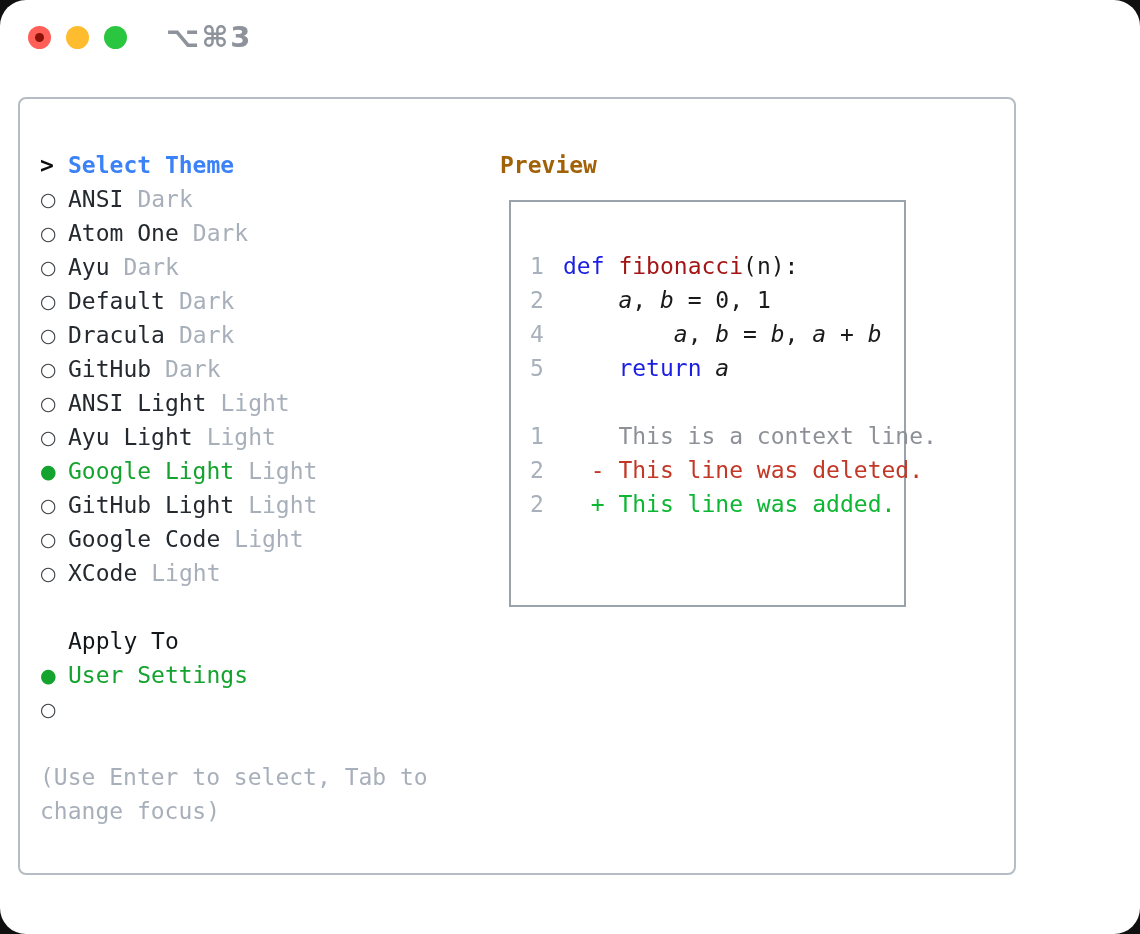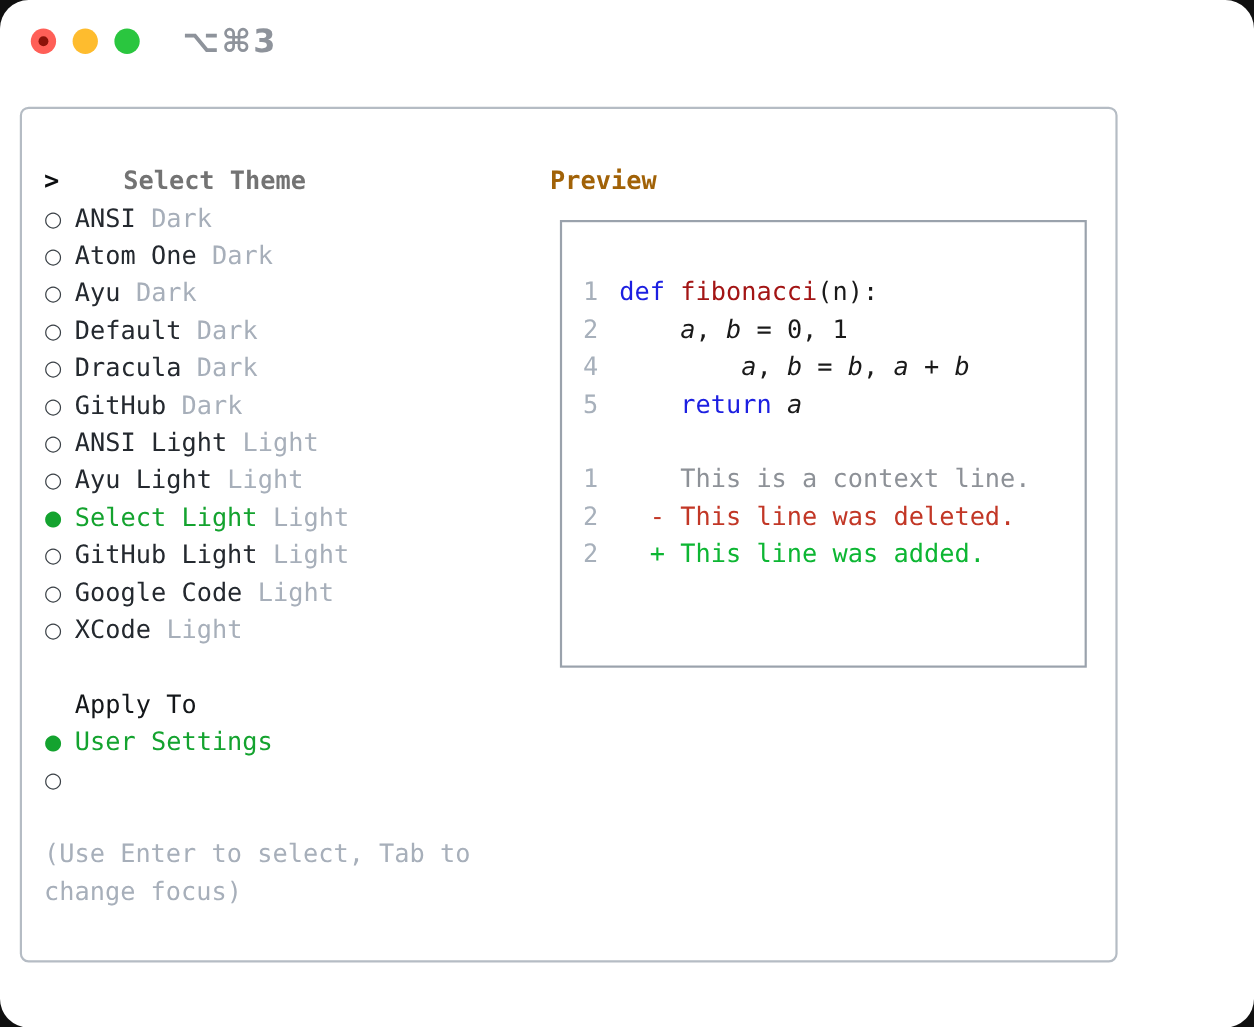--- a/index.html
+++ b/index.html
@@ -17,31 +17,31 @@
   
   .panel{position:absolute;left:18px;top:97px;width:998px;height:778px;box-sizing:border-box;
          border:2px solid var(--panel_border,#b5bcc4);border-radius:8px;background:#fff;}
   
   .left-col{position:absolute;left:20px;top:49px;font-size:23px;color:var(--ink,#24292f);}
   .row{display:flex;align-items:center;height:34px;}
   .marker{width:28px;flex:none;color:#3a4046;}
   .marker-prompt{font-weight:bold;color:#0b0d0f;}
   .marker-radio{font-family:"DejaVu Sans",sans-serif;font-size:19px;}
   .marker.sel{color:var(--accent_green,#14a32f);}
-  .htext{font-weight:bold;color:#737373;white-space:pre;margin-left:44px;}
+  .htext{font-weight:bold;color:#3b82f6;white-space:pre;}
   .atext{color:#14171a;white-space:pre;}
   .tname{white-space:pre;}
   .tname.sel{color:var(--accent_green,#14a32f);}
   .ttag{color:var(--dim_gray,#a7afba);margin-left:14px;white-space:pre;}
   .sp34{height:34px;}
   .help{width:29ch;line-height:34px;color:var(--dim_gray,#a7afba);white-space:normal;}
   
   .preview-title{position:absolute;left:480px;top:49px;height:34px;line-height:34px;
                  font-size:23px;font-weight:bold;color:#a16207;}
-  .preview-box{position:absolute;left:489px;top:101px;width:479px;height:407px;box-sizing:border-box;
+  .preview-box{position:absolute;left:489px;top:101px;width:397px;height:407px;box-sizing:border-box;
                border:2px solid var(--preview_border,#9aa2ac);background:#fff;}
   .codeblock{padding:47px 0 0 19px;font-size:23px;color:#1a1a1a;}
   .cl{height:34px;line-height:34px;white-space:pre;}
   .ln{display:inline-block;width:15px;color:var(--line_number_gray,#a7b0bb);}
   .ct{margin-left:18px;}
   .tok-kw{color:var(--keyword_blue,#1c1fe1);}
   .tok-fn{color:var(--function_red,#a31515);}
   .tok-var{font-style:italic;}
   .diff-context{color:var(--context_gray,#8d9197);}
   .diff-deleted{color:var(--deleted_red,#c23726);}
@@ -102,21 +102,21 @@
             <span class="tname">ANSI Light</span>
             <span class="ttag">Light</span>
           </div>
           <div class="row">
             <span class="marker marker-radio">○</span>
             <span class="tname">Ayu Light</span>
             <span class="ttag">Light</span>
           </div>
           <div class="row">
             <span class="marker marker-radio sel">●</span>
-            <span class="tname sel">Select Light</span>
+            <span class="tname sel">Google Light</span>
             <span class="ttag">Light</span>
           </div>
           <div class="row">
             <span class="marker marker-radio">○</span>
             <span class="tname">GitHub Light</span>
             <span class="ttag">Light</span>
           </div>
           <div class="row">
             <span class="marker marker-radio">○</span>
             <span class="tname">Google Code</span>

